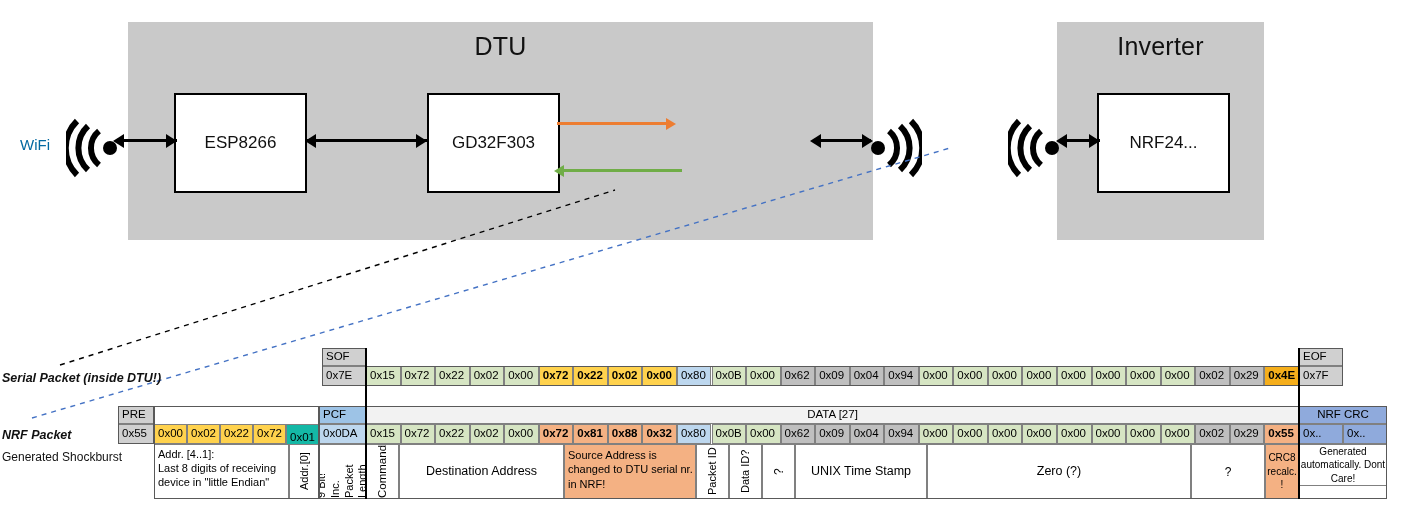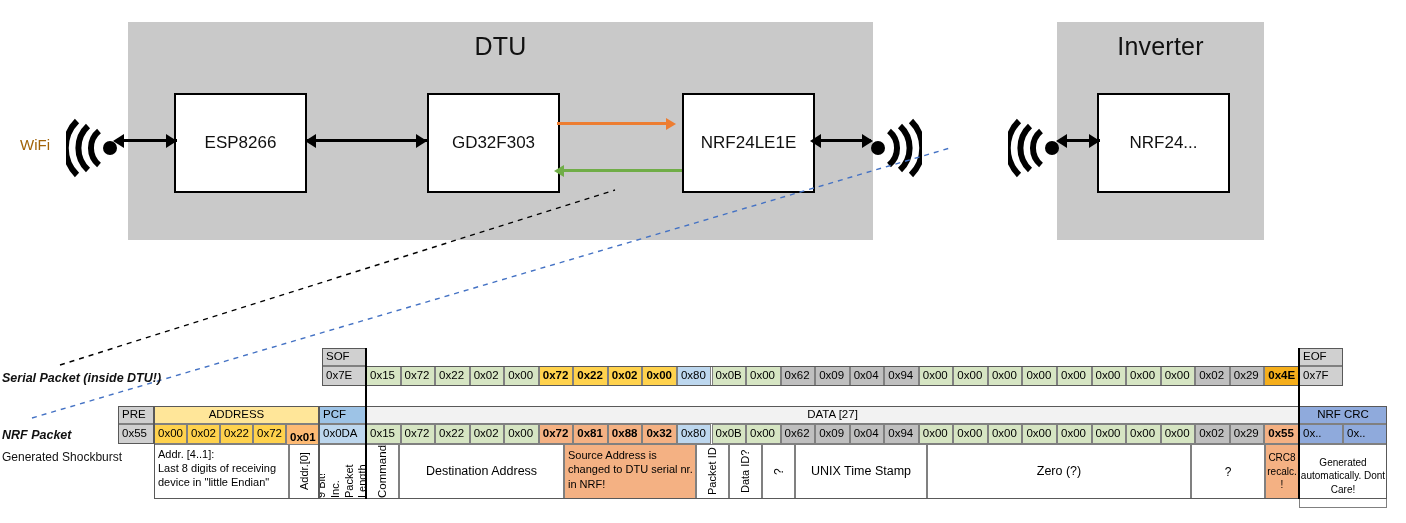--- a/index.html
+++ b/index.html
@@ -10,21 +10,21 @@
   #block-diagram{position:absolute;left:0;top:0;width:1406px;height:340px;}
 
   .enclosure{position:absolute;background:#c9c9c9;}
   .enclosure-title{position:absolute;left:0;right:0;top:10px;text-align:center;
         font-size:25px;color:#111;letter-spacing:.2px;}
 
   .chip{position:absolute;background:#ffffff;border:2px solid #000;
         display:flex;align-items:center;justify-content:center;
         font-size:17px;color:#111;text-align:center;}
 
-  .wifi-label{position:absolute;font-size:15px;color:#a16207;}
+  .wifi-label{position:absolute;font-size:15px;color:#0369a1;}
 
   .hline{position:absolute;background:#000;height:3px;}
   .arrowR,.arrowL{position:absolute;width:0;height:0;
         border-top:7px solid transparent;border-bottom:7px solid transparent;}
   .arrowR{border-left:11px solid #000;}
   .arrowL{border-right:11px solid #000;}
 
   .oline{position:absolute;background:#ED7D31;height:3px;}
   .o-arrowR{position:absolute;width:0;height:0;border-top:6px solid transparent;
         border-bottom:6px solid transparent;border-left:10px solid #ED7D31;}
@@ -78,23 +78,20 @@
   </div>
 
   <div class="chip" style="left:174px;top:93px;width:129px;height:96px;text-align:right;">
     <span>ESP8266</span>
   </div>
 
   <div class="chip" style="left:427px;top:93px;width:129px;height:96px;">
     <span>GD32F303</span>
   </div>
 
-  <div class="chip" style="left:682px;top:93px;width:129px;height:96px;">
-    <span>NRF24LE1E</span>
-  </div>
 
   <div class="chip" style="left:1097px;top:93px;width:129px;height:96px;">
     <span>NRF24...</span>
   </div>
 
   <div class="hline" style="left:119px;top:139px;width:58px;"></div>
   <div class="arrowR" style="left:166px;top:134px;"></div>
   <div class="arrowL" style="left:113px;top:134px;"></div>
 
   <div class="hline" style="left:305px;top:139px;width:122px;"></div>
@@ -174,33 +171,32 @@
       <div class="cell lj" style="left: 1160.65px; top: 26px; width: 34.55px; height: 20px; background: rgb(214, 229, 195);">0x00</div>
       <div class="cell lj" style="left: 1195.2px; top: 26px; width: 34.55px; height: 20px; background: rgb(191, 191, 191);">0x02</div>
       <div class="cell lj" style="left: 1229.75px; top: 26px; width: 34.55px; height: 20px; background: rgb(191, 191, 191);">0x29</div>
       <div class="cell lj bold" style="left: 1264.3px; top: 26px; width: 34.55px; height: 20px; background: rgb(245, 174, 27);">0x4E</div>
     </div>
 
   <div class="cell lj" style="left:1299px;top:8px;width:44px;height:18px;background:#D0D0D0;">EOF</div>
   <div class="cell lj" style="left:1299px;top:26px;width:44px;height:20px;background:#D0D0D0;">0x7F</div>
 
   <div class="cell lj" style="left:118px;top:66px;width:36px;height:18px;background:#D0D0D0;">PRE</div>
-  <div class="cell" style="left:154px;top:66px;width:165px;height:18px;background:#FFE699;">ADDRESS</div>
   <div class="cell lj" style="left:319px;top:66px;width:47px;height:18px;background:#9DC3E6;">PCF</div>
   <div class="cell" style="left:366px;top:66px;width:933px;height:18px;background:#F2F2F2;">DATA [27]</div>
   <div class="cell" style="left:1299px;top:66px;width:88px;height:18px;background:#8FAADC;">NRF CRC</div>
 
   <div class="cell lj" style="left:118px;top:84px;width:36px;height:20px;background:#D0D0D0;">0x55</div>
 
   <div id="nrf-address-bytes">
       <div class="cell lj" style="left: 154px; top: 84px; width: 33px; height: 20px; background: rgb(255, 210, 77);">0x00</div>
       <div class="cell lj" style="left: 187px; top: 84px; width: 33px; height: 20px; background: rgb(255, 210, 77);">0x02</div>
       <div class="cell lj" style="left: 220px; top: 84px; width: 33px; height: 20px; background: rgb(255, 210, 77);">0x22</div>
       <div class="cell lj" style="left: 253px; top: 84px; width: 33px; height: 20px; background: rgb(255, 210, 77);">0x72</div>
-      <div class="cell lj" style="left: 286px; top: 84px; width: 33px; height: 28px; background: #fdba74; font-weight: bold;">0x01</div>
+      <div class="cell lj" style="left: 286px; top: 84px; width: 33px; height: 28px; background: #14b8a6;">0x01</div>
     </div>
 
   <div class="cell lj" style="left:319px;top:84px;width:69px;height:20px;background:#BDD7EE;">0x0DA</div>
 
   <div id="nrf-bytes">
       <div class="cell lj" style="left: 366px; top: 84px; width: 34.55px; height: 20px; background: rgb(214, 229, 195);">0x15</div>
       <div class="cell lj" style="left: 400.55px; top: 84px; width: 34.55px; height: 20px; background: rgb(214, 229, 195);">0x72</div>
       <div class="cell lj" style="left: 435.1px; top: 84px; width: 34.55px; height: 20px; background: rgb(214, 229, 195);">0x22</div>
       <div class="cell lj" style="left: 469.65px; top: 84px; width: 34.55px; height: 20px; background: rgb(214, 229, 195);">0x02</div>
       <div class="cell lj" style="left: 504.2px; top: 84px; width: 34.55px; height: 20px; background: rgb(214, 229, 195);">0x00</div>
@@ -260,21 +256,21 @@
 
   <div class="cell" style="left:927px;top:104px;width:264px;height:55px;background:#fff;font-size:12.5px;">Zero (?)</div>
 
   <div class="cell" style="left:795px;top:104px;width:132px;height:55px;background:#fff;font-size:12.5px;">UNIX Time Stamp</div>
 
   <div class="cell" style="left:1191px;top:104px;width:74px;height:55px;background:#fff;font-size:12px;">?</div>
 
   <div class="cell wrap" style="left:1265px;top:104px;width:34px;height:55px;background:#F4B183;font-size:10px;
               line-height:1.35;text-align:center;">CRC8 recalc. !</div>
 
-  <div class="cell wrap" style="left:1299px;top:104px;width:88px;height:64px;background:#fff;font-size:10px;
+  <div class="cell wrap" style="left:1299px;top:104px;width:88px;height:42px;background:#fff;font-size:10px;
               line-height:1.35;text-align:center;">Generated automatically. Dont Care!</div>
 
   <div class="grpborder" style="left:322px;top:8px;width:44px;height:38px;"></div>
   <div class="grpborder" style="left:366px;top:26px;width:933px;height:20px;"></div>
   <div class="grpborder" style="left:1299px;top:8px;width:44px;height:38px;"></div>
 
   <div class="grpborder" style="left:118px;top:66px;width:36px;height:38px;"></div>
   <div class="grpborder" style="left:154px;top:66px;width:165px;height:93px;"></div>
   <div class="grpborder" style="left:319px;top:66px;width:47px;height:93px;"></div>
   <div class="grpborder" style="left:366px;top:66px;width:933px;height:93px;"></div>

